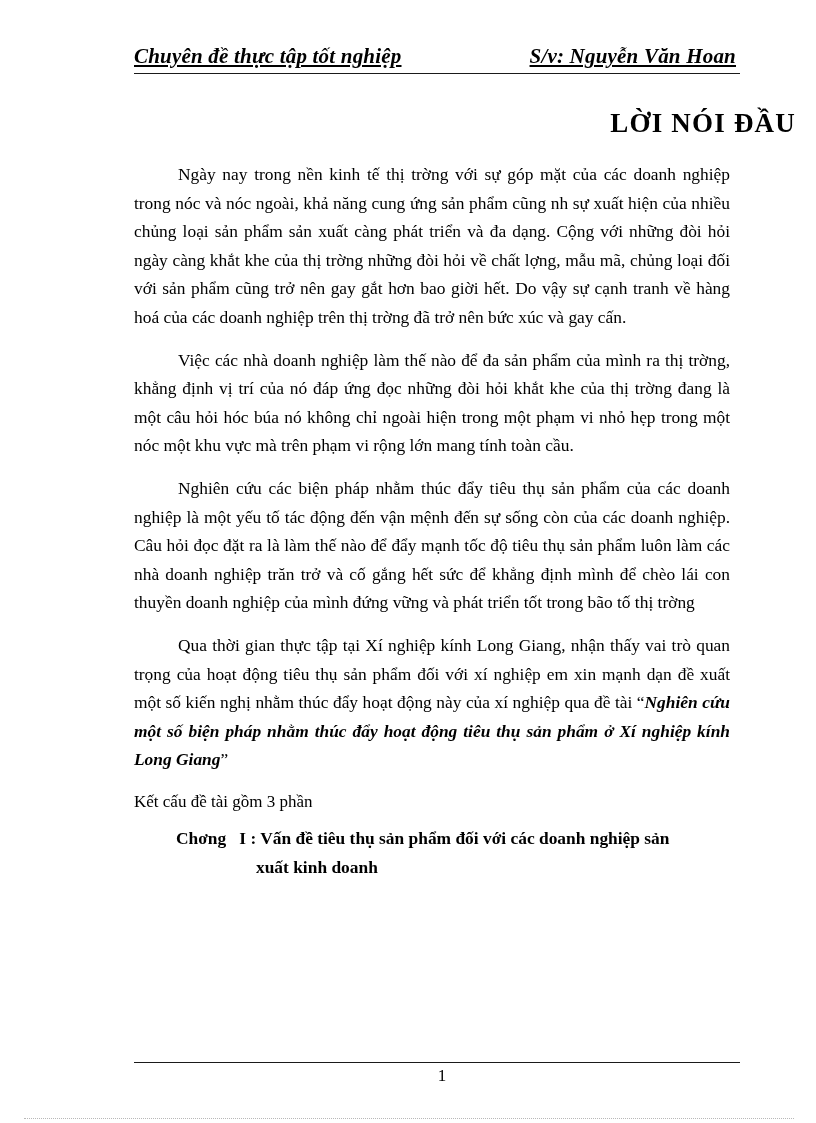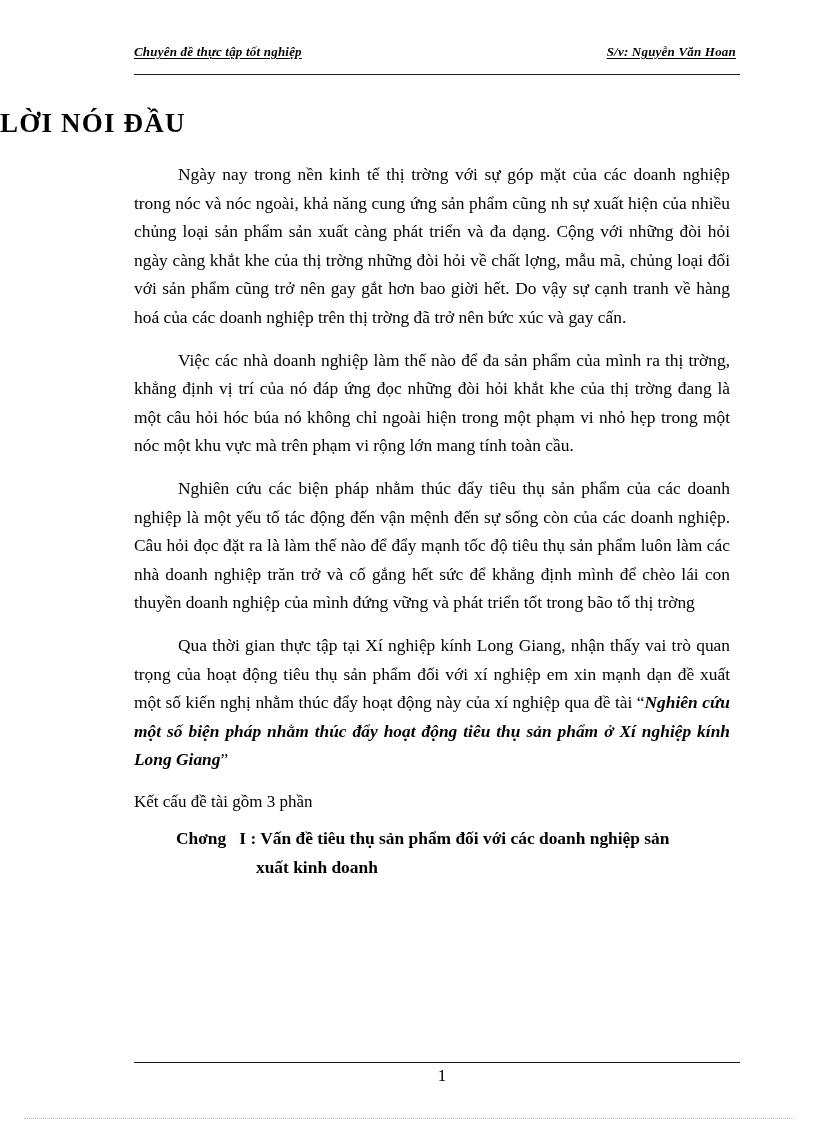--- a/index.html
+++ b/index.html
@@ -21,37 +21,37 @@
   
   .header {
     position: absolute;
     left: 134px;
     top: 44px;
     width: 606px;
     display: flex;
     justify-content: space-between;
     align-items: flex-end;
     border-bottom: 1.6px solid #1a1a1a;
-    padding-bottom: 14px;
+    padding-bottom: 4px;
     font-weight: bold;
     font-style: italic;
-    font-size: 13px;
+    font-size: 21px;
     letter-spacing: 0.2px;
     white-space: nowrap;
   }
   .header-left { text-decoration: underline; text-underline-offset: 2px; }
   .header-right { text-decoration: underline; text-underline-offset: 2px; padding-right: 4px; }
 
   
   .doc-title {
     position: absolute;
     left: 0;
     top: 108px;
     width: 796px;
-    text-align: left;
+    text-align: right;
     font-weight: bold;
     font-size: 27px;
     letter-spacing: 1.2px;
     font-family: "Liberation Serif", "DejaVu Serif", serif;
   }
 
   
   .body-col {
     position: absolute;
     left: 134px;

